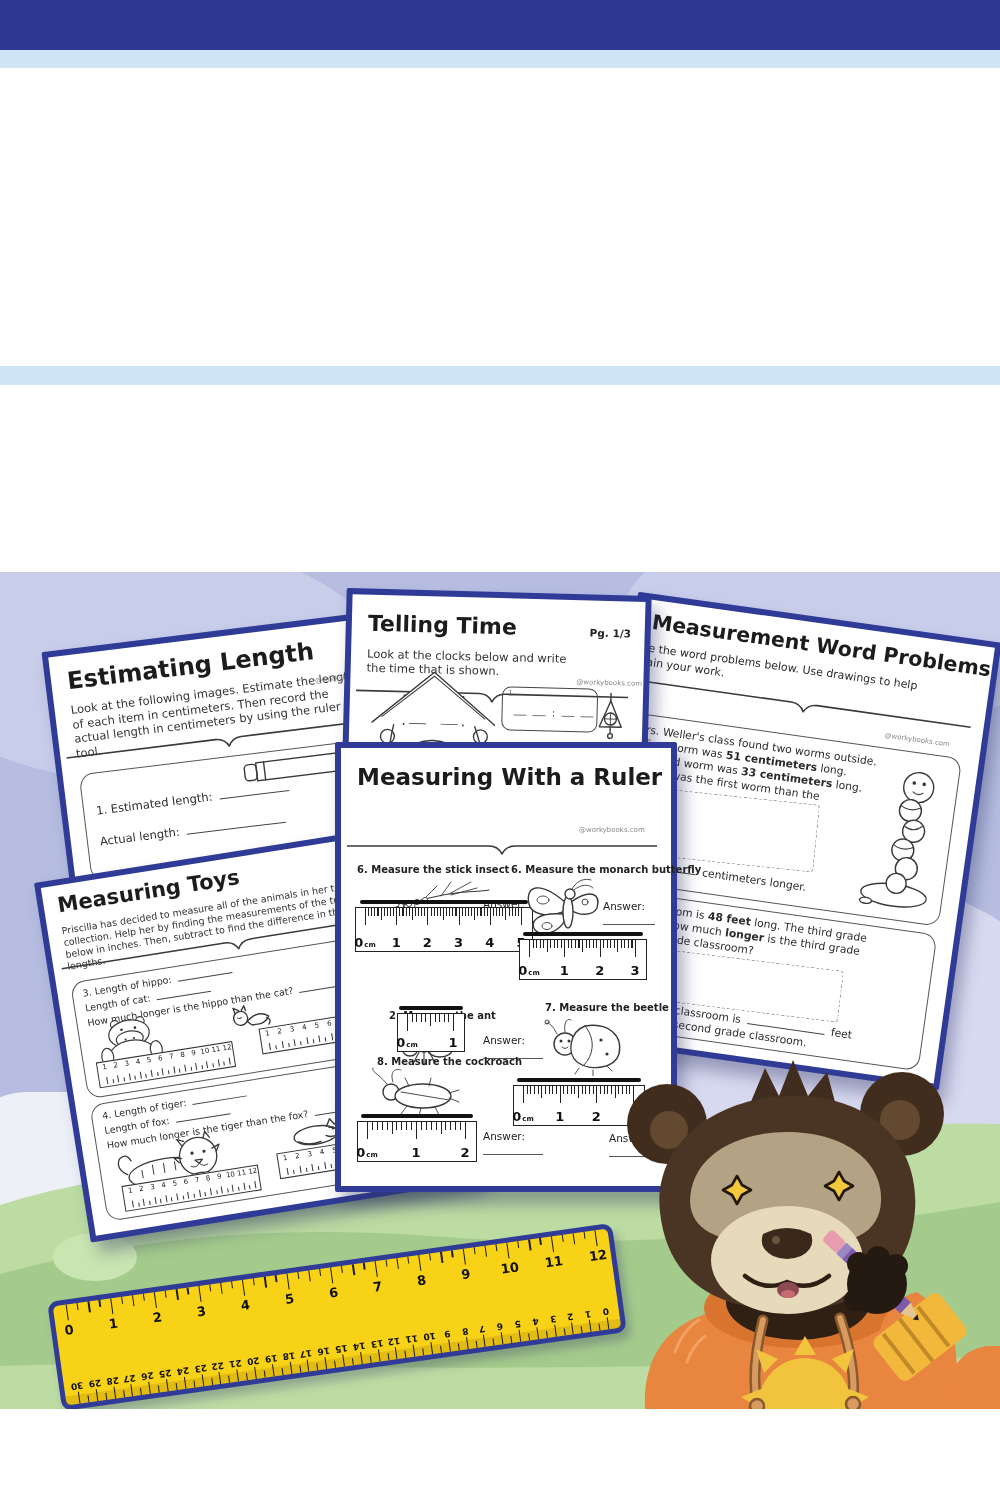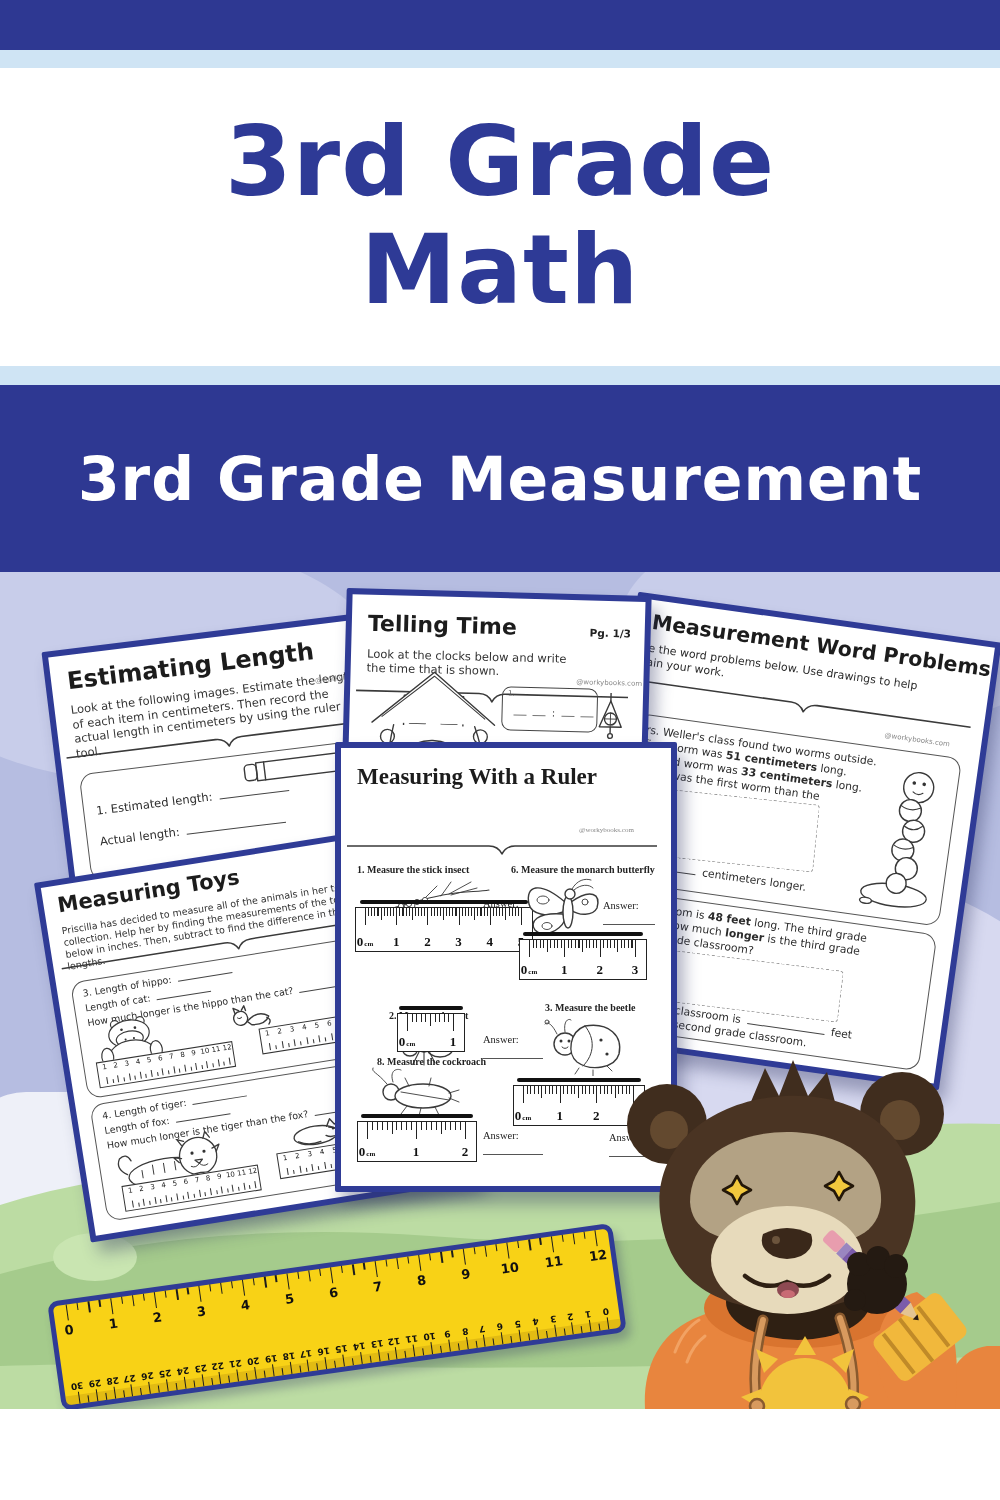--- a/index.html
+++ b/index.html
@@ -61,21 +61,21 @@
   #sheetC .ttl{left:12px;top:10px;font-size:20.5px;}
   #sheetC .desc-lines{position:absolute;left:12px;top:42px;font-size:11px;line-height:14px;}
   #sheetC .plines{font-size:10.8px;line-height:14px;}
 
   #sheetD{left:60px;top:278px;width:382px;height:352px;transform:rotate(-9deg);z-index:5;}
   #sheetD .ttl{left:14px;top:8px;font-size:21px;}
   #sheetD .desc{left:14px;top:40px;font-size:9.5px;line-height:12px;width:310px;}
   #sheetD .lines{font-size:9.5px;}
   #sheetD .segline{margin-bottom:3px;}
 
-  #sheetE{left:335px;top:170px;width:330px;height:438px;z-index:6;font-family:Liberation Serif, serif;}
+  #sheetE{left:335px;top:170px;width:330px;height:438px;z-index:6;}
   #sheetE .ttl{left:16px;top:16px;font-size:23px;}
   #sheetE .desc{left:16px;top:48px;font-size:12px;line-height:15px;width:280px;}
   .e-item{position:absolute;font-size:10px;font-weight:600;color:#222;white-space:nowrap;}
 
   
   .mruler{position:absolute;}
   .mr-base{position:absolute;left:3%;right:3%;top:0;height:3.5px;background:#111;border-radius:2px;}
   .mr-box{position:absolute;left:0;right:0;top:7px;bottom:0;background:#fff;border:1.8px solid #222;}
   .mr-tick{position:absolute;top:0;width:1.1px;background:#222;}
   .mr-num{position:absolute;bottom:1px;font-weight:800;font-size:13px;transform:translateX(-50%);color:#111;}
@@ -110,28 +110,21 @@
     display:flex;align-items:center;justify-content:center;}
   .footer-text{color:#fff;font-weight:800;font-size:44px;letter-spacing:2px;}
 </style>
 </head>
 <body>
 
 <div id="pin">
 
   <div class="bar-top"></div>
   <div class="bar-lblue1"></div>
-  <div class="head-white">
-    <div class="head-title">3rd Grade</div>
-    <div class="head-title">Math</div>
-  </div>
   <div class="bar-lblue2"></div>
-  <div class="banner">
-    <div class="banner-title">3rd Grade Measurement</div>
-  </div>
 
   <div id="scene">
     <div class="blob blob1"></div>
     <div class="blob blob2"></div>
     <div class="blob blob3"></div>
     <div class="blob blob4"></div>
 
     <svg class="ground-svg" viewBox="0 0 1000 305" preserveAspectRatio="none">
       <path d="M0,101 Q120,62 260,70 Q420,80 560,62 Q760,36 880,24 Q940,18 1000,20 L1000,305 L0,305 Z" fill="#bcdca3"></path>
       <path d="M0,170 Q200,115 430,132 Q680,152 1000,98 L1000,252 Q600,268 300,262 Q120,258 0,262 Z" fill="#a5cb8c"></path>
@@ -505,21 +498,21 @@
       </div>
     </div>
 
     <div class="sheet" id="sheetE">
       <div class="ttl">Measuring With a Ruler</div>
       <div class="wm" style="left:238px;top:78px;">@workybooks.com</div>
       <svg class="brace" style="left:6px;top:94px;width:310px;height:16px" viewBox="0 0 310 16" preserveAspectRatio="none">
         <path d="M0,4 H142 Q151,4 155,12 Q159,4 168,4 H310" class="lineart" style="stroke-width:1.6"></path>
       </svg>
 
-      <div class="e-item" style="left:16px;top:116px;">1. Measure the stick insect</div>
+      <div class="e-item" style="left:16px;top:116px;">6. Measure the stick insect</div>
       <div class="draw" style="left:12px;top:130px;width:140px;height:58px;">
         <svg viewBox="0 0 140 58">
           <path d="M6,40 C30,34 60,22 96,16 C112,13 126,14 136,12" class="lineart" style="stroke-width:1.1"></path>
           <path d="M44,30 L20,52 M52,27 L40,56 M62,24 L60,54 M70,22 L84,8 M88,18 L98,4 M96,16 L118,4 M98,17 L124,10" class="lineart" style="stroke-width:0.9"></path>
           <g fill="#fff" stroke="#3a3a3a" stroke-width="0.9">
             <circle cx="48" cy="28" r="2.6"></circle>
               <circle cx="56" cy="26" r="2.6"></circle>
               <circle cx="64" cy="24" r="2.6"></circle>
               <circle cx="72" cy="22" r="2.6"></circle>
           </g>
@@ -715,21 +708,21 @@
             <div class="mr-tick" style="left: 107.933px; height: 8px;"></div>
             <div class="mr-tick" style="left: 111.467px; height: 8px;"></div>
             <div class="mr-tick" style="left: 115px; height: 17px;"></div>
             <div class="mr-num" style="left: 9px;">0<span class="mr-cm">cm</span></div>
             <div class="mr-num" style="left: 44.3333px;">1</div>
             <div class="mr-num" style="left: 79.6667px;">2</div>
             <div class="mr-num" style="left: 115px;">3</div>
           </div>
         </div>
 
-      <div class="e-item" style="left:204px;top:254px;">3. Measure the beetle</div>
+      <div class="e-item" style="left:204px;top:254px;">7. Measure the beetle</div>
       <div class="draw" style="left:202px;top:266px;width:84px;height:62px;">
         <svg viewBox="0 0 84 62">
           <path d="M14,20 C8,8 4,8 2,10 M22,18 C20,6 26,4 28,6" class="lineart" style="stroke-width:0.9"></path>
           <circle cx="4" cy="8" r="2" class="lineart" style="stroke-width:0.9"></circle>
           <circle cx="22" cy="30" r="11" class="lineartf"></circle>
           <path d="M42,12 C66,8 80,22 76,40 C72,54 48,58 34,48 C24,40 26,18 42,12 Z" class="lineartf"></path>
           <path d="M42,12 C52,24 52,40 40,52" class="lineart" style="stroke-width:1"></path>
           <circle cx="18" cy="27" r="1.5" fill="#333"></circle>
             <circle cx="26" cy="27" r="1.5" fill="#333"></circle>
           <path d="M19,33 q3,3 6,0" class="lineart" style="stroke-width:1"></path>

